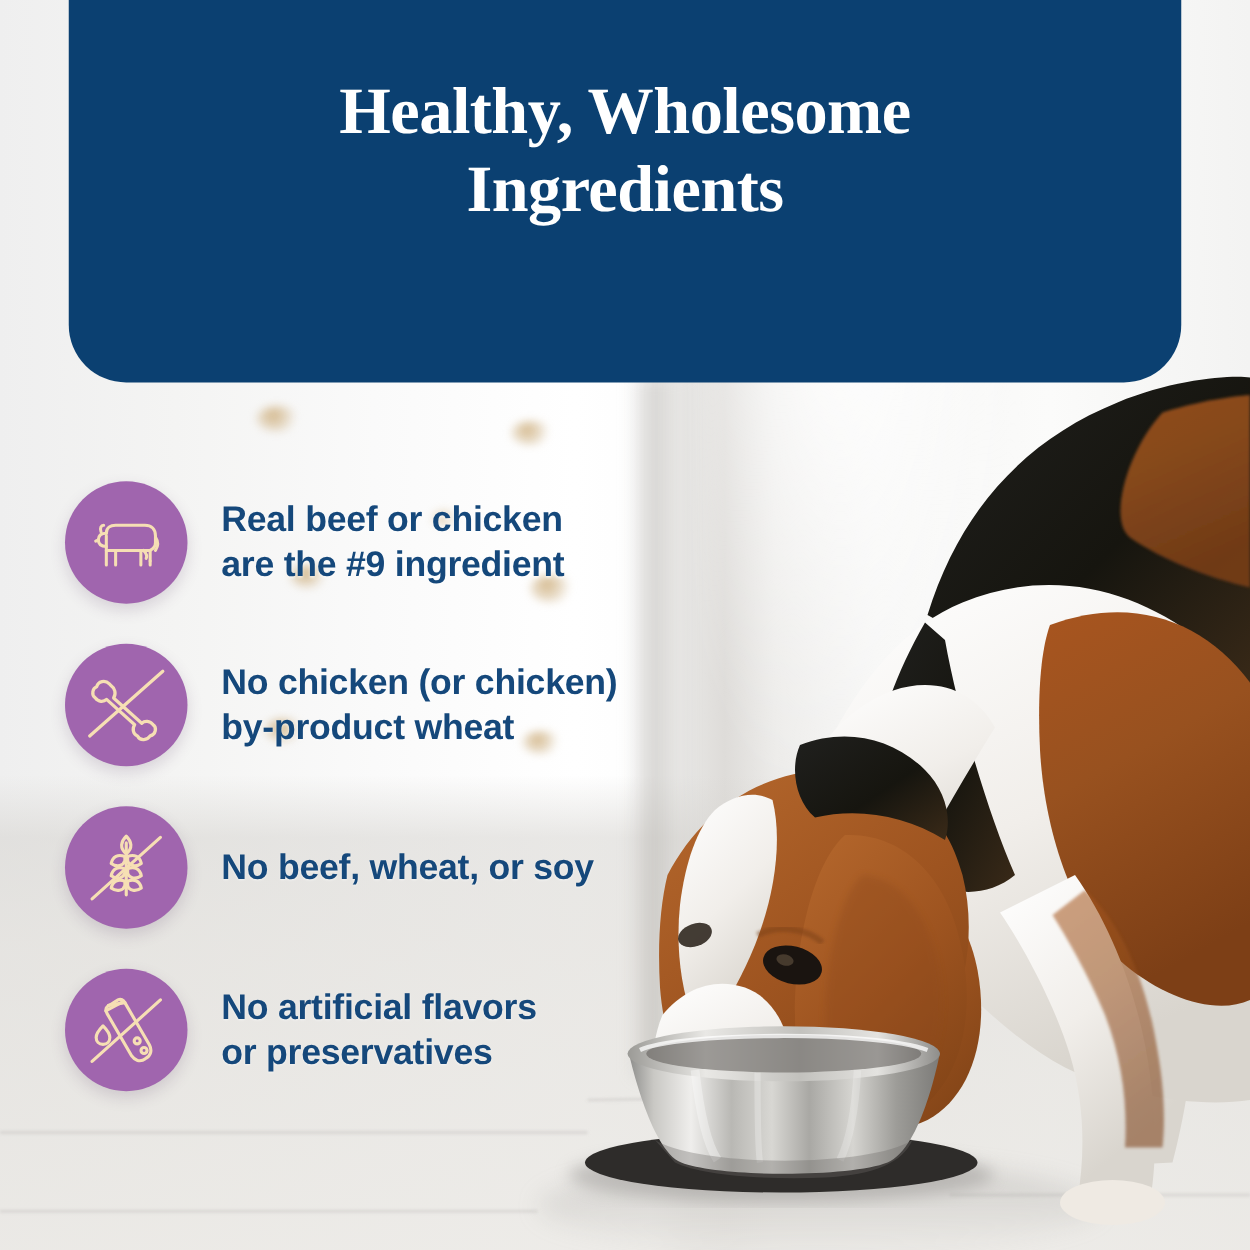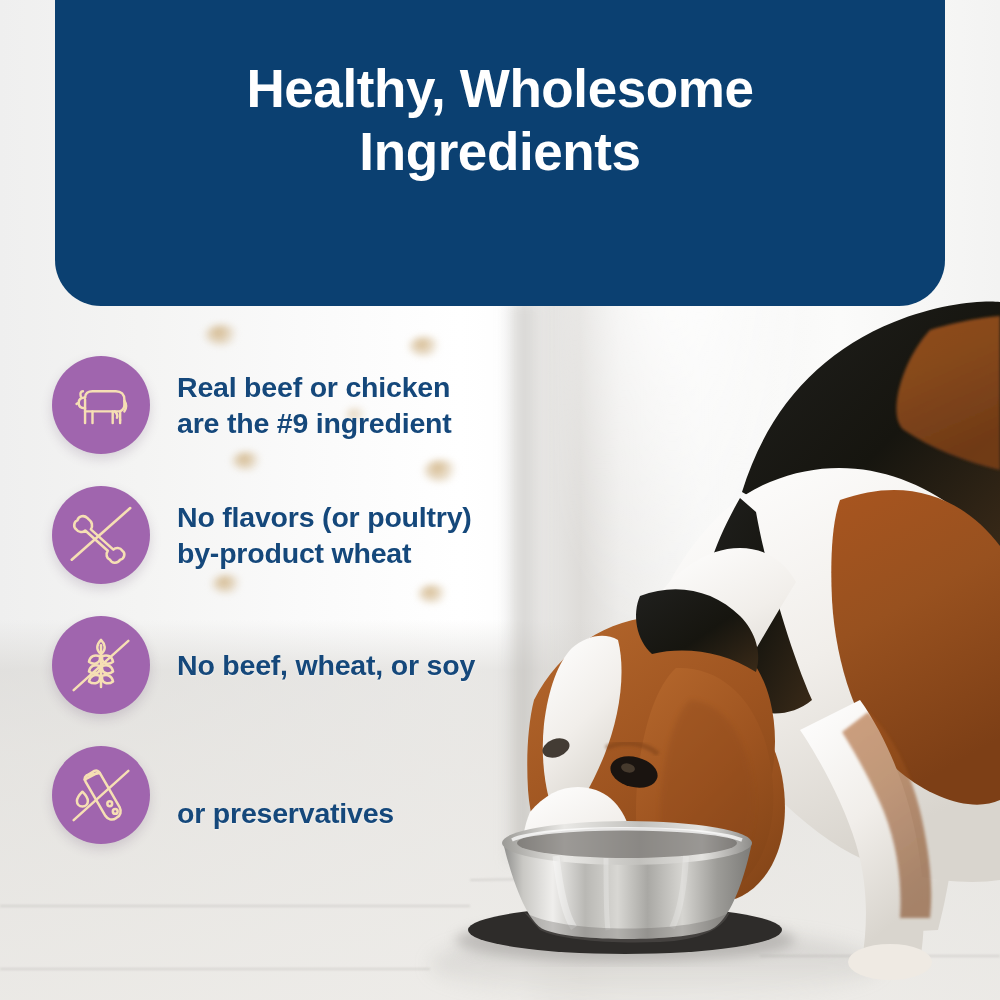--- a/index.html
+++ b/index.html
@@ -105,27 +105,27 @@
     padding-top:118px;
   }
   .header-title {
     color:#ffffff;
     font-size:53px;
     font-weight:bold;
     line-height:1.18;
     text-align:center;
     letter-spacing:-0.4px;
     max-width:720px;
-    font-family:Liberation Sans, sans-serif;
+    font-family:Liberation Serif, serif;
   }
 
   
   .features {
     position:absolute;
-    left:52px; top:340px;
+    left:52px; top:369px;
     width:520px;
   }
   .feature-row {
     position:relative;
     display:flex;
     align-items:center;
     height:130px;
   }
   .icon-badge {
     position:relative;
@@ -326,21 +326,21 @@
     <div class="feature-row">
       <div class="icon-badge">
         <svg width="72" height="72" viewBox="0 0 64 64" fill="none" stroke="#f6dfb4" stroke-width="2.3" stroke-linecap="round" stroke-linejoin="round">
 
           <path d="M20 17 C17 14 12 15 11 19 C8 20 7 25 10 27 C12 30 16 30 18 28 L38 46 C36 49 37 53 40 54 C42 58 47 57 49 54 C53 53 54 48 51 46 C49 43 45 43 43 45 L23 27 C25 24 24 20 21 18 Z"></path>
 
           <line x1="6" y1="54" x2="58" y2="8"></line>
         </svg>
       </div>
       <div class="feature-text">
-        <span>No flavors (or poultry)</span><br>
+        <span>No chicken (or chicken)</span><br>
         <span>by-product wheat</span>
       </div>
     </div>
 
     <div class="feature-row">
       <div class="icon-badge">
         <svg width="70" height="70" viewBox="0 0 64 64" fill="none" stroke="#f6dfb4" stroke-width="2.3" stroke-linecap="round" stroke-linejoin="round">
 
           <line x1="32" y1="14" x2="32" y2="52"></line>
 
@@ -373,19 +373,19 @@
 
           <circle cx="40" cy="40" r="2.2"></circle>
           <circle cx="45" cy="47" r="2.2"></circle>
 
           <path d="M15 29 C12 32 10 35 10 37.5 C10 40.5 12 42.5 15 42.5 C18 42.5 20 40.5 20 37.5 C20 35 18 32 15 29 Z"></path>
 
           <line x1="7" y1="55" x2="57" y2="10"></line>
         </svg>
       </div>
       <div class="feature-text">
-        <br>
+        <span>No artificial flavors</span><br>
         <span>or preservatives</span>
       </div>
     </div>
 
   </div>
 </div>
 
 </body></html>

